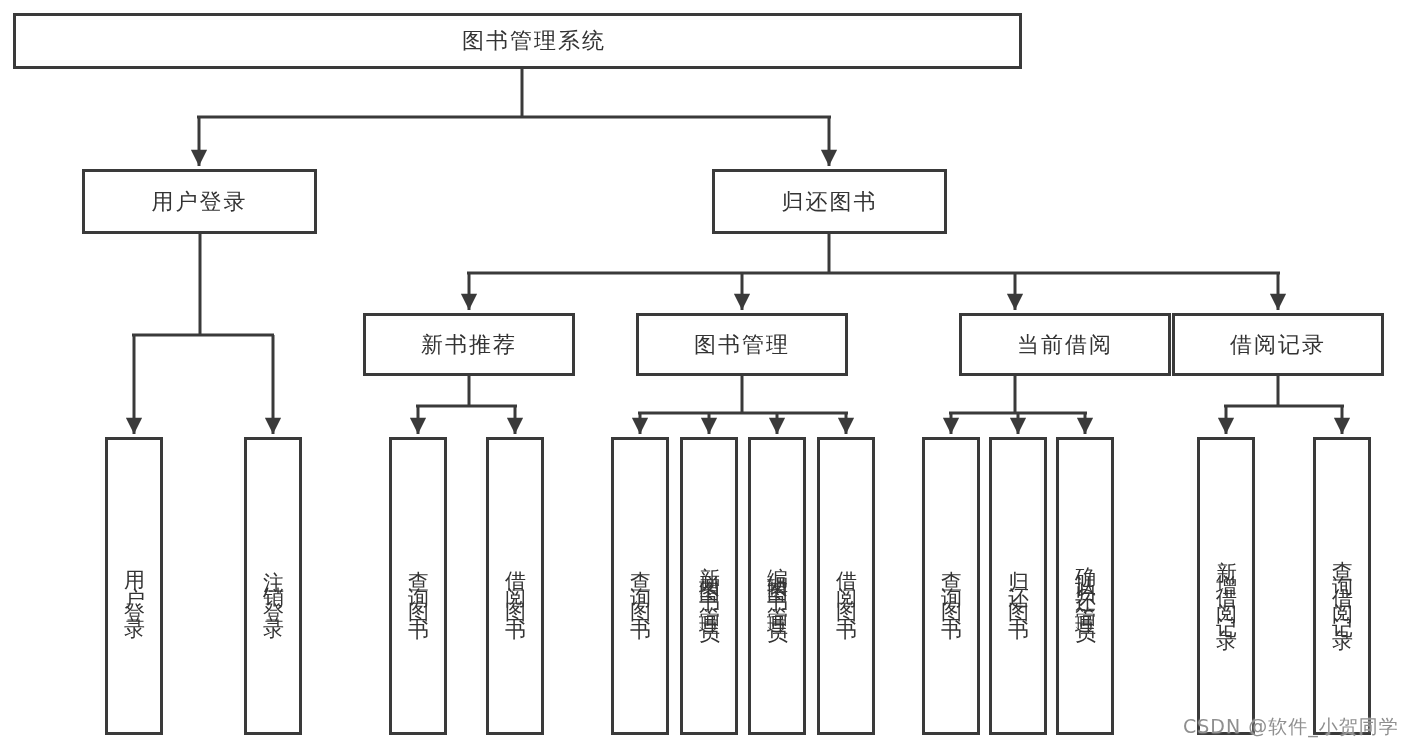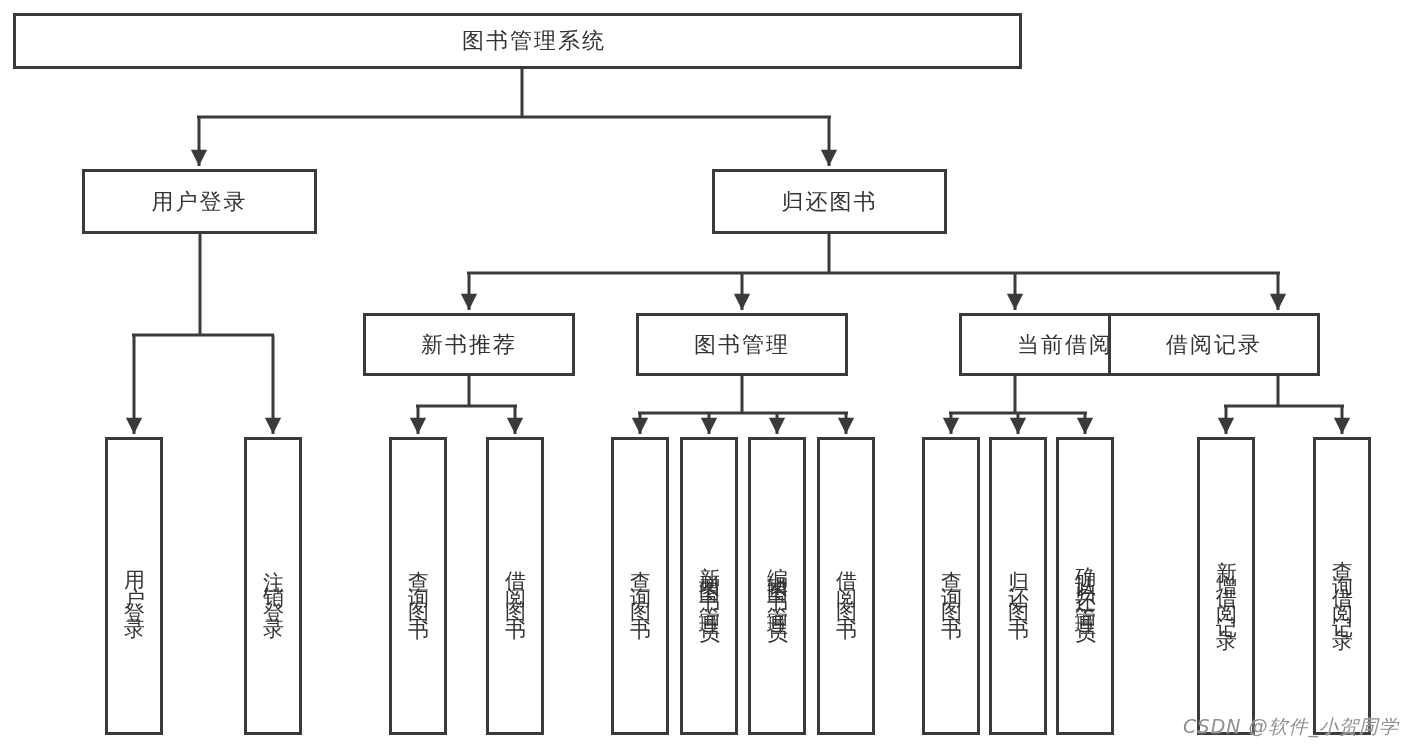--- a/index.html
+++ b/index.html
@@ -61,21 +61,20 @@
   .watermark {
     position: absolute;
     left: 1183px;
     top: 714px;
     font-size: 19px;
     color: #8f8f8f;
     letter-spacing: 1px;
     white-space: nowrap;
     z-index: 2;
     text-shadow: 0 0 2px #ffffff;
-    font-style: italic;
   }
 </style>
 </head>
 <body>
 
 <div id="canvas">
 
   <svg id="connectors" xmlns="http://www.w3.org/2000/svg">
     <defs>
       <marker id="ah" viewBox="0 0 10 10" refX="10" refY="5" markerWidth="8.7" markerHeight="5.4" orient="auto" markerUnits="strokeWidth">
@@ -139,21 +138,21 @@
   </svg>
 
   <div class="hbox root">图书管理系统</div>
 
   <div class="hbox lvl2a">用户登录</div>
   <div class="hbox lvl2b">归还图书</div>
 
   <div class="hbox lvl3" style="left:363px">新书推荐</div>
   <div class="hbox lvl3" style="left:636px">图书管理</div>
   <div class="hbox lvl3" style="left:959px">当前借阅</div>
-  <div class="hbox lvl3" style="left:1108px">借阅记录</div>
+  <div class="hbox lvl3" style="left:1172px">借阅记录</div>
 
   <div class="vbox" style="left:105px">
     <span class="vtext sp-s">用户登录</span>
     </div>
   <div class="vbox" style="left:244px">
     <span class="vtext sp-s">注销登录</span>
     </div>
 
   <div class="vbox" style="left:389px">
     <span class="vtext sp-s">查询图书</span>

